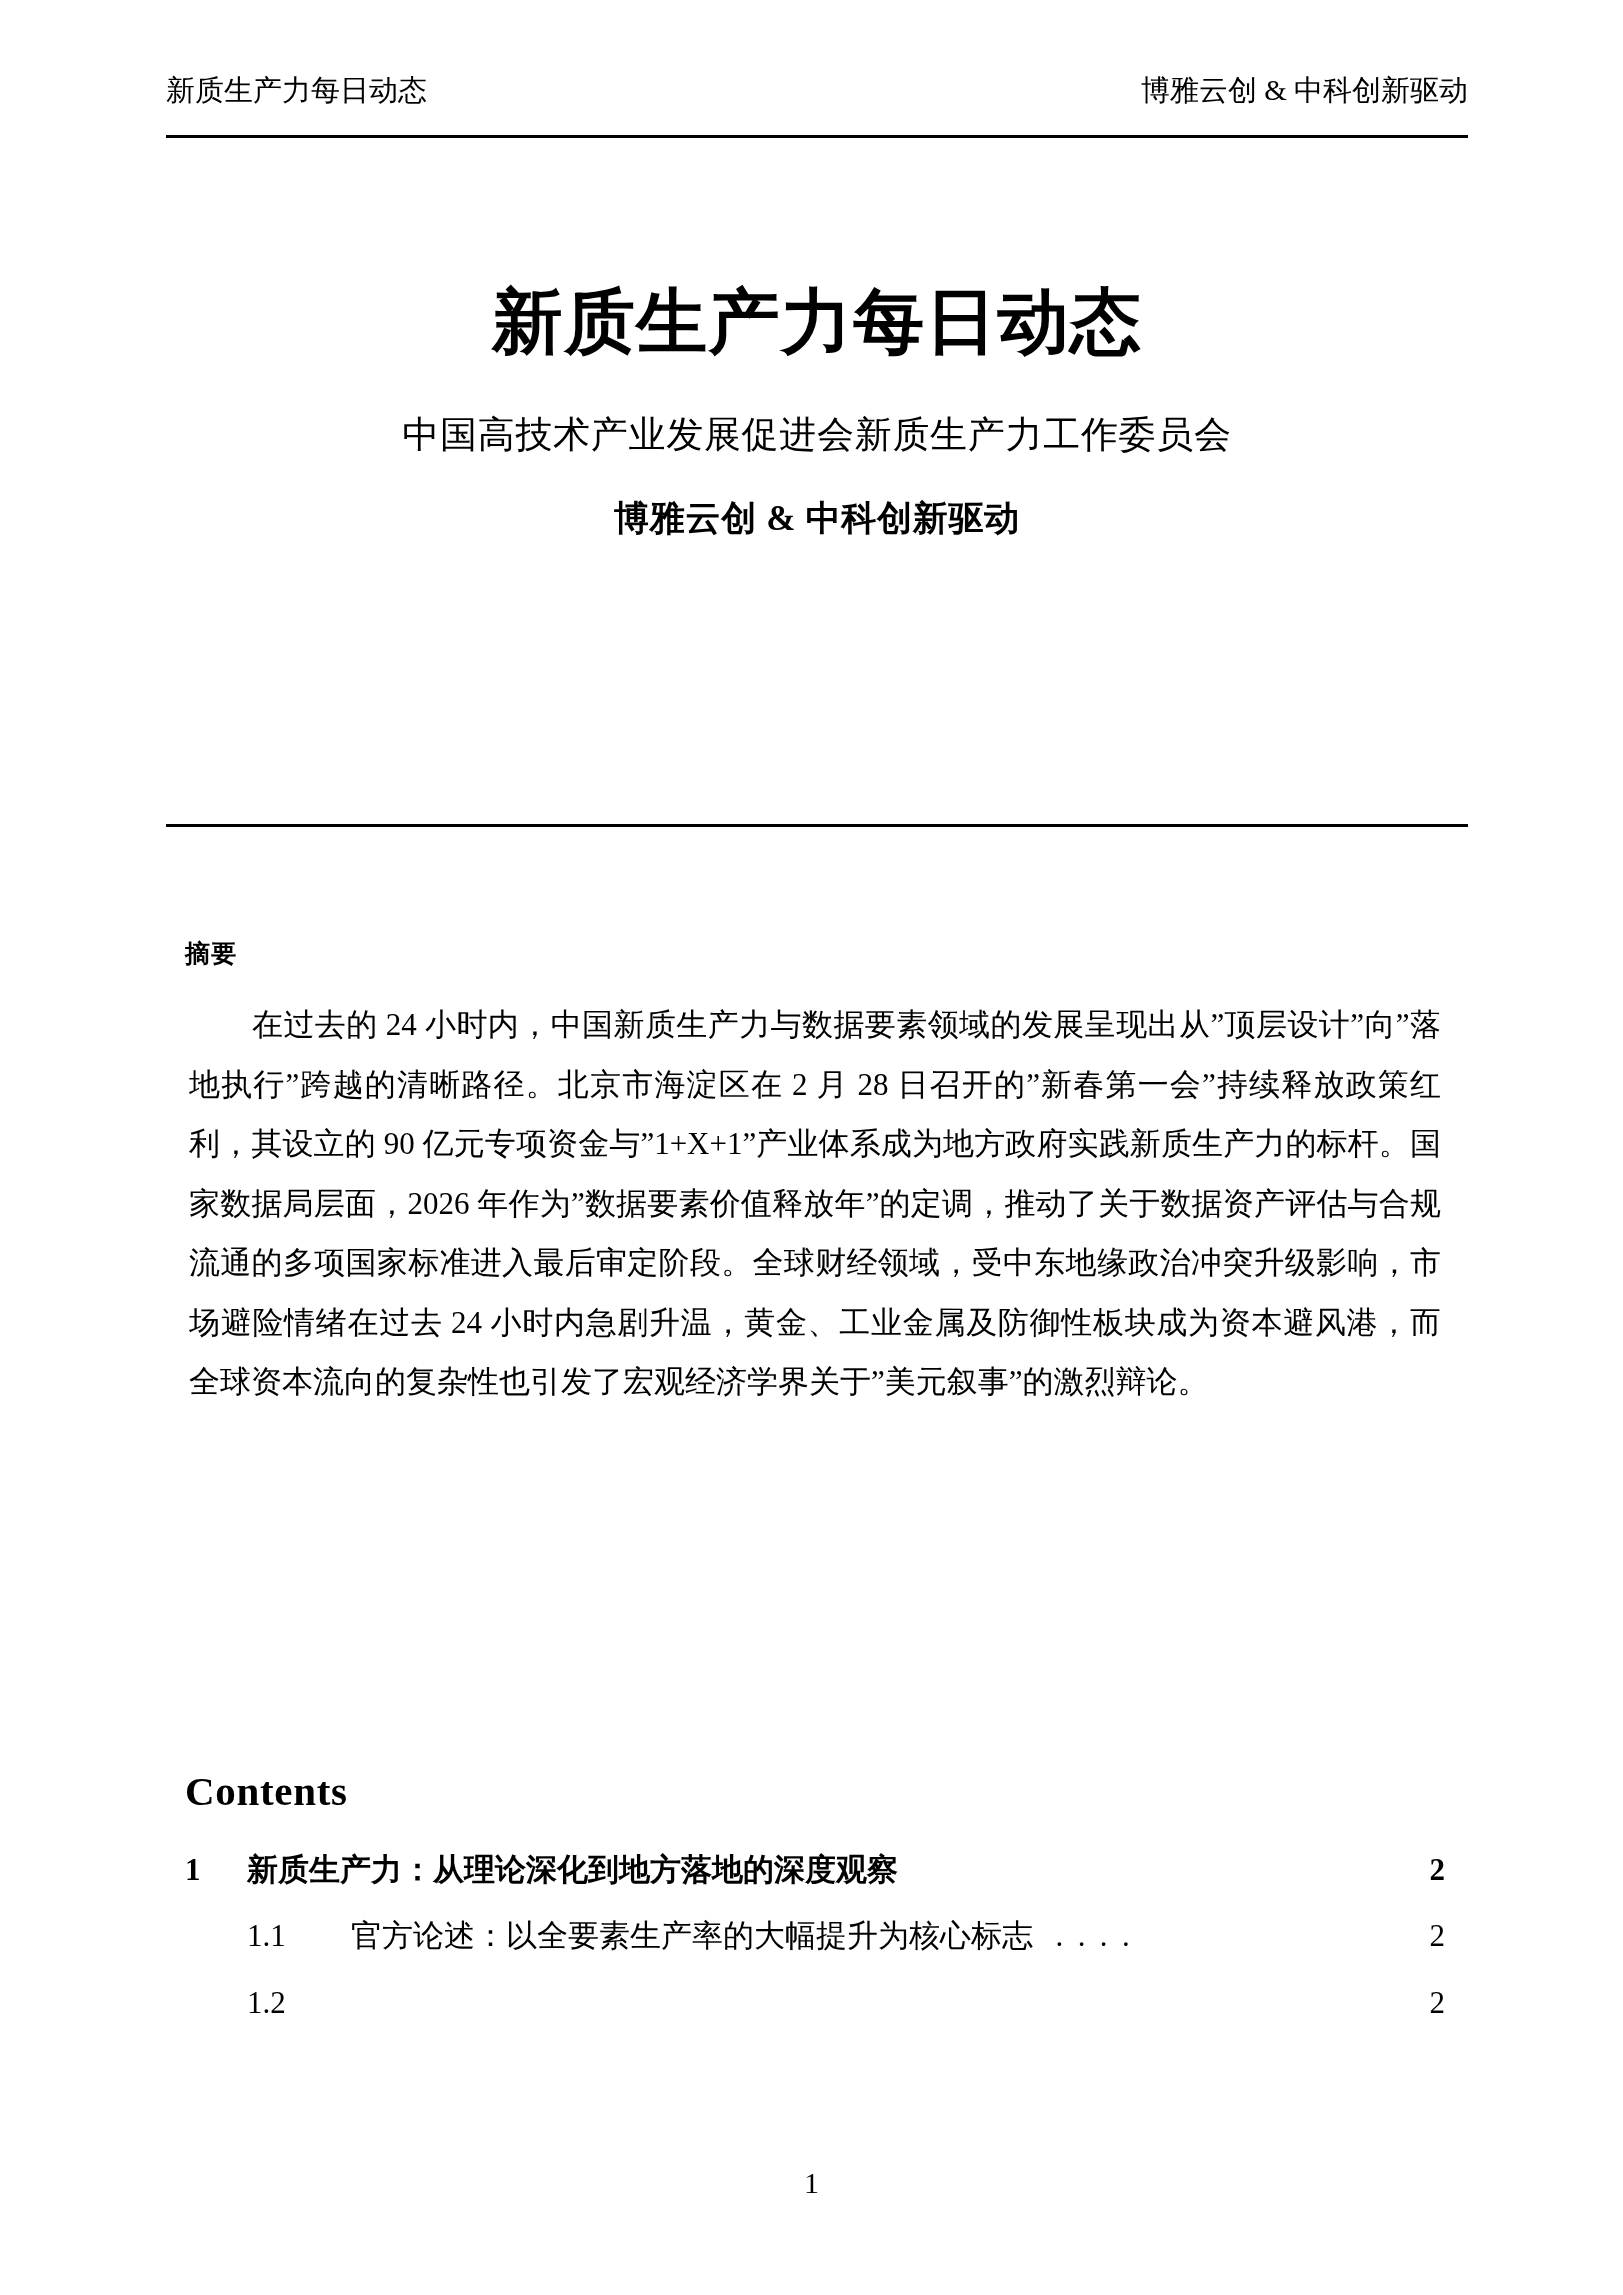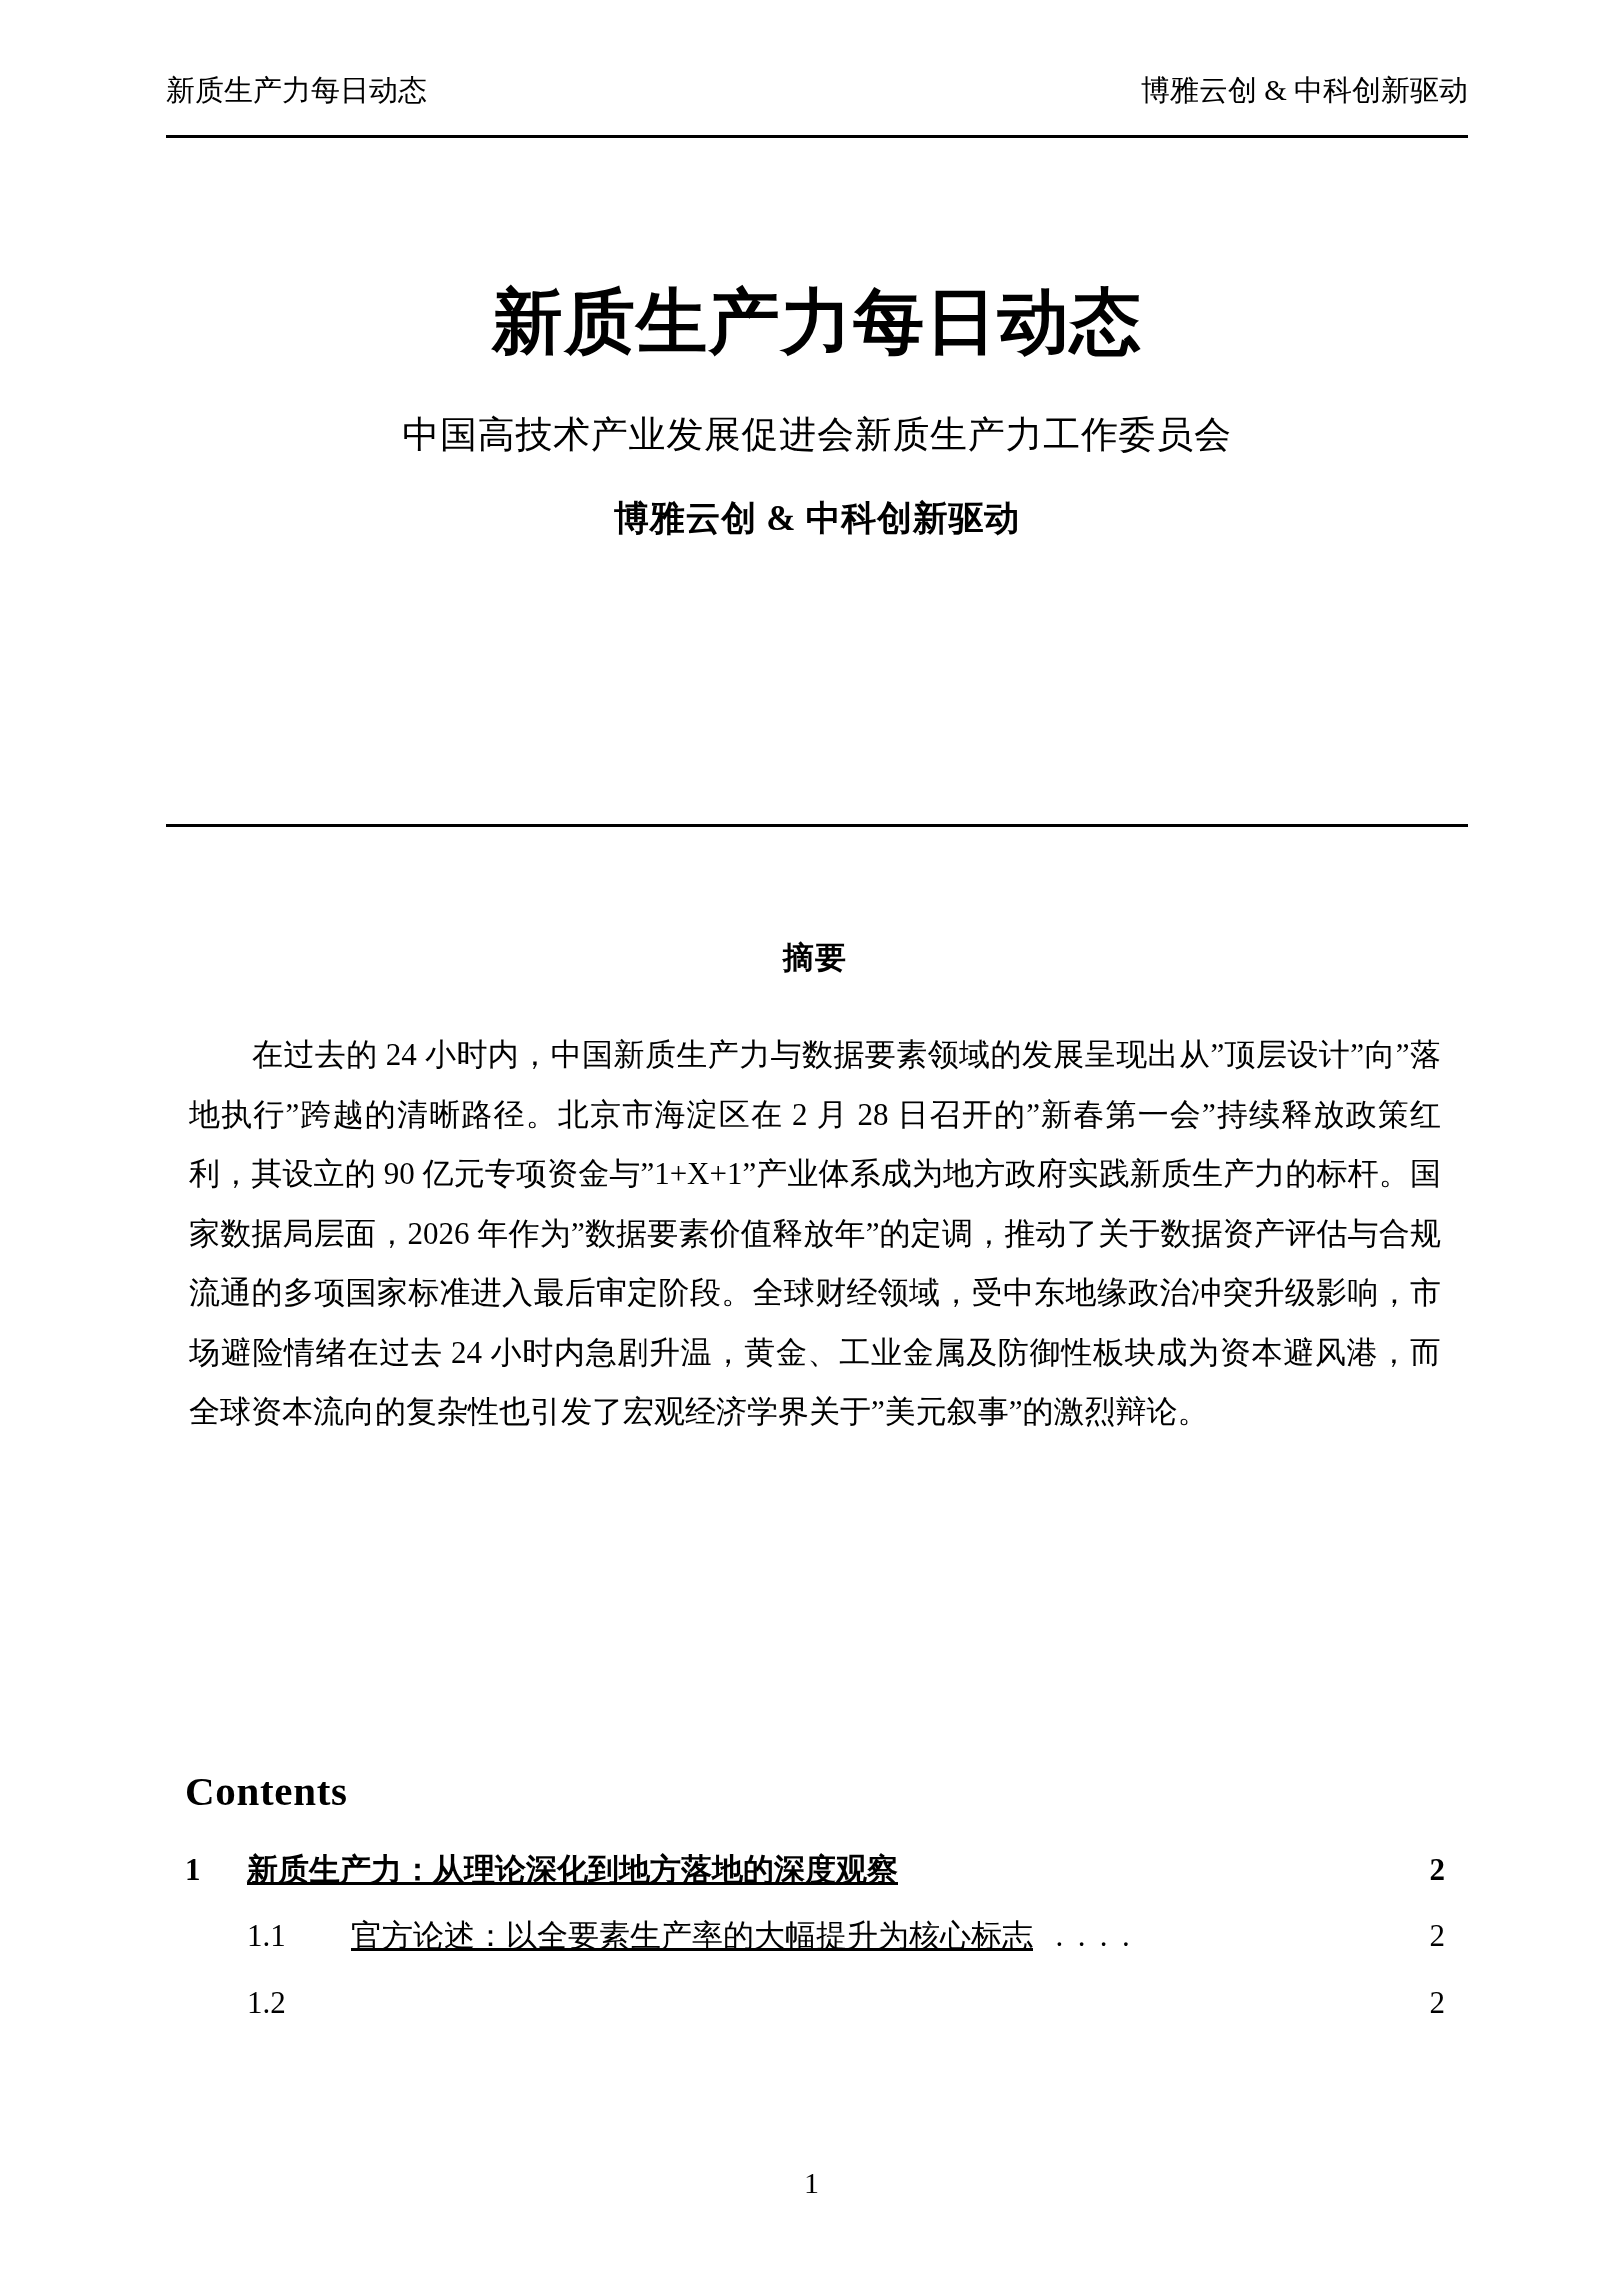--- a/index.html
+++ b/index.html
@@ -87,24 +87,23 @@
   }
 
   
   .abstract-block {
     position: absolute;
     left: 185px;
     top: 937px;
     width: 1260px;
   }
   .abstract-heading {
-    text-align: center;
-    font-size: 31px;
-    font-weight: bold;
-    margin: 0 0 46px 0;
+    font-size: 25px;
+    font-weight: bold;
+    margin: 0 0 25px 0;
     letter-spacing: 1.3px;
   }
   .abstract-text {
     font-size: 31px;
     line-height: 1.92;
     text-align: justify;
     text-align-last: left;
     text-indent: 63px;
     margin: 4px;
     letter-spacing: 0px;
@@ -140,21 +139,20 @@
     padding-left: 62px;
     gap: 12px;
   }
   .toc-num {
     flex: 0 0 auto;
   }
   .toc-entry.level-1 .toc-num { width: 62px; }
   .toc-entry.level-2 .toc-num { width: 92px; }
   .toc-label {
     flex: 0 0 auto;
-    text-decoration: underline;
   }
   .toc-dots {
     flex: 1 1 auto;
     overflow: hidden;
     padding: 0 10.5px;
     text-align: left;
     letter-spacing: 14.4px;
     font-weight: normal;
   }
   .toc-dots.empty { letter-spacing: 0; }

